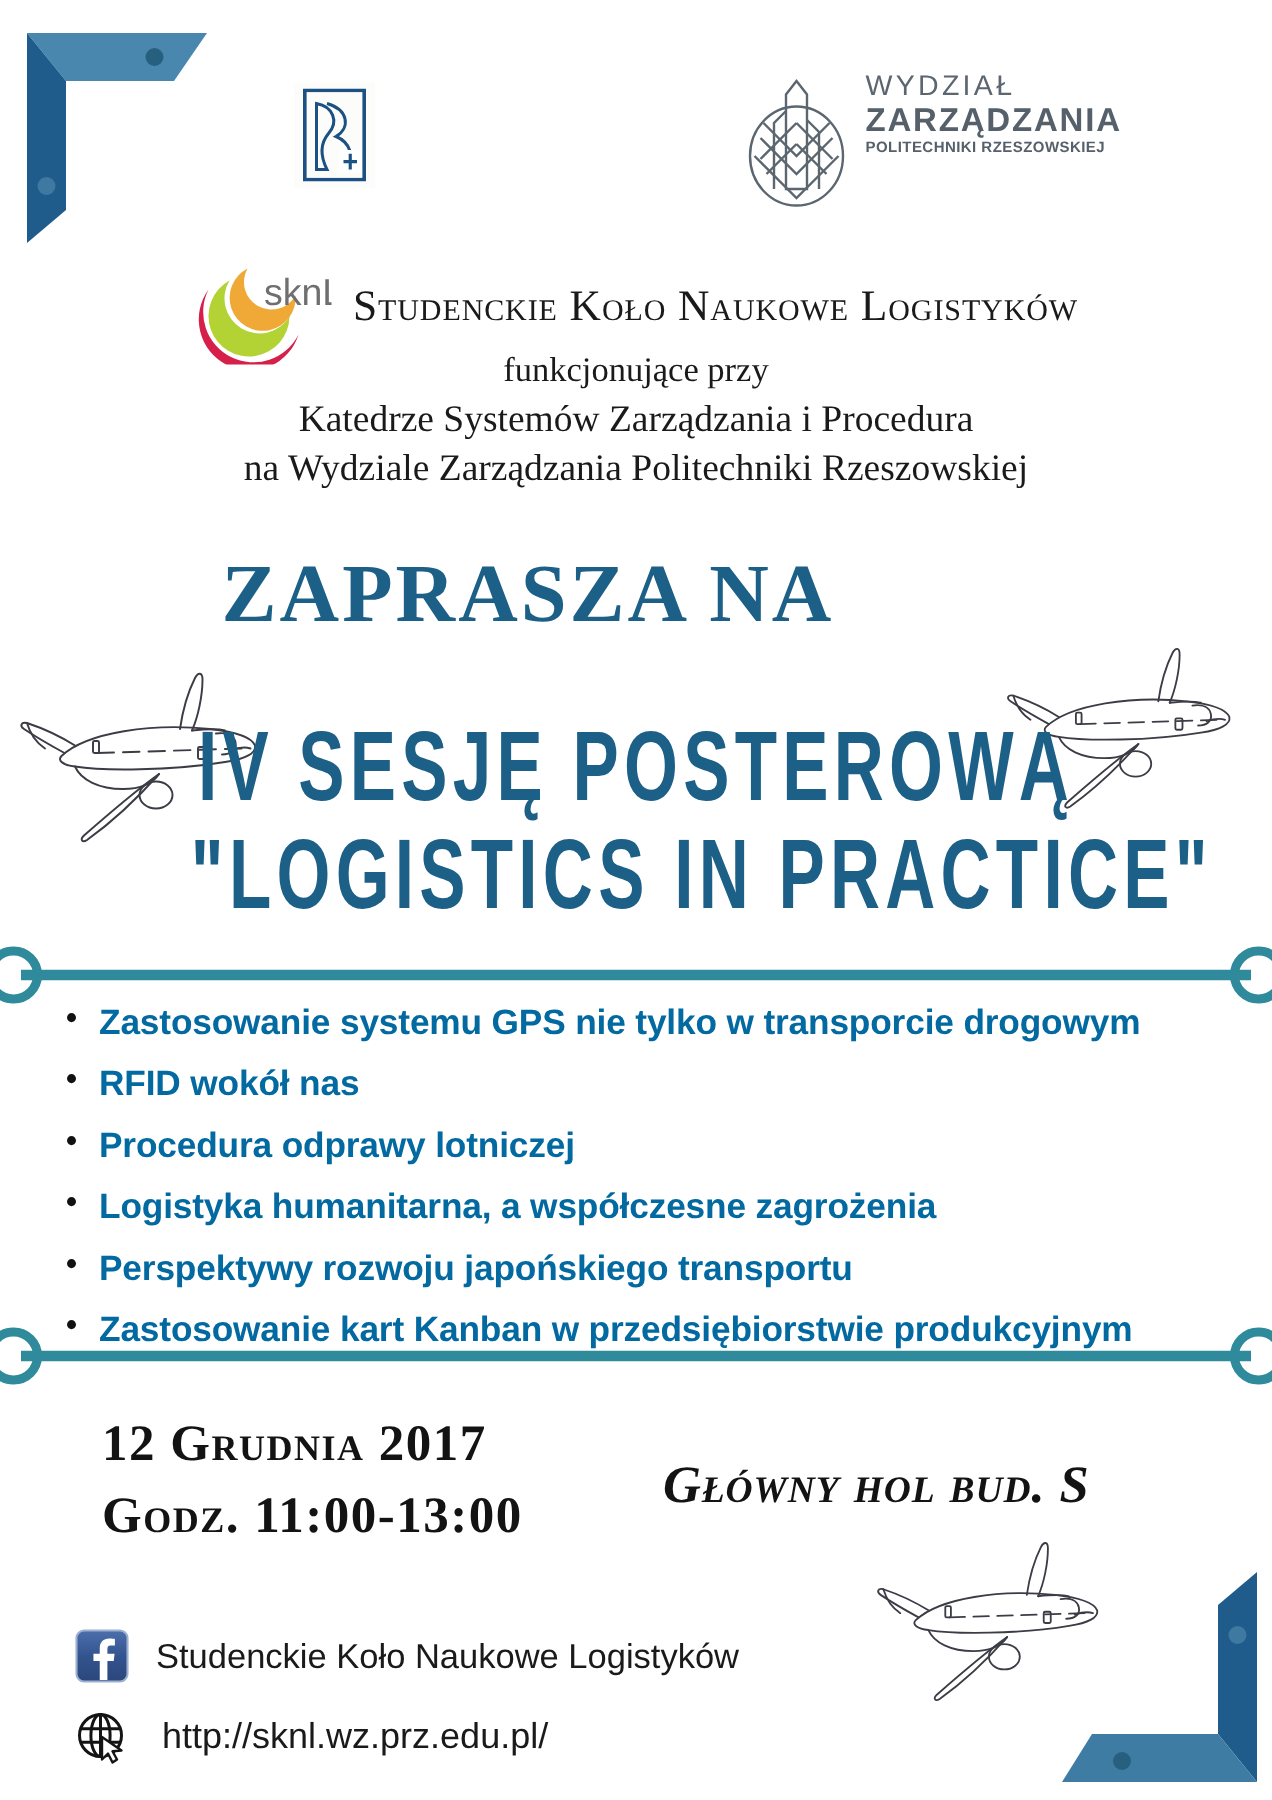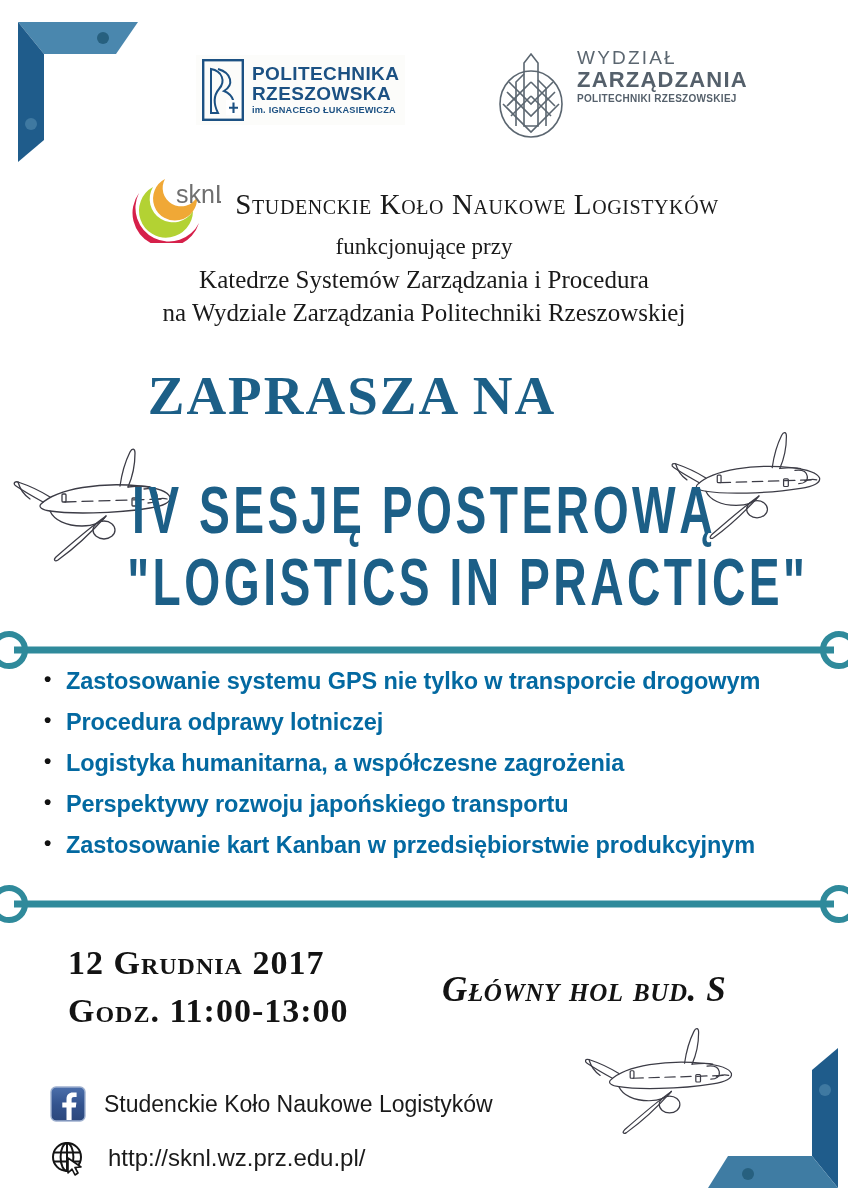--- a/index.html
+++ b/index.html
@@ -225,25 +225,20 @@
   <div class="logos-row">
 
     <div class="logo-pol">
       <svg class="mark" viewBox="0 0 42 62" aria-hidden="true">
         <rect x="1.2" y="1.2" width="39.6" height="59.6" fill="none" stroke="#1c5183" stroke-width="2.4"></rect>
         <path d="M9 54 L9 10 C20 12 24 22 17 30 C12 36 11 44 16 54 Z" fill="none" stroke="#1c5183" stroke-width="2"></path>
         <path d="M16 10 C30 14 32 26 22 32 C32 36 34 46 30 54" fill="none" stroke="#1c5183" stroke-width="2"></path>
         <rect x="24" y="41" width="15" height="15" fill="#ffffff"></rect>
         <path d="M31.5 43.5 L31.5 54 M27 48.7 L36 48.7" stroke="#1c5183" stroke-width="2.1"></path>
       </svg>
-      <div class="words">
-        <div class="w1">POLITECHNIKA</div>
-        <div class="w2">RZESZOWSKA</div>
-        <div class="w3">im. IGNACEGO ŁUKASIEWICZA</div>
-      </div>
     </div>
 
     <div class="logo-wz">
       <svg class="mark" viewBox="0 0 72 92" aria-hidden="true">
         <g stroke="#5b6670" stroke-width="1.6" fill="none">
           <ellipse cx="36" cy="56" rx="31" ry="33"></ellipse>
           <path d="M36 6 L43 15 L43 78 L29 78 L29 15 Z"></path>
           <path d="M29 26 L21 34 L21 78 M43 32 L51 40 L51 78"></path>
           <path d="M12 44 L36 68 L60 44 M8 56 L36 84 L64 56 M14 34 L36 56 L58 34"></path>
           <path d="M36 34 L12 58 M36 34 L60 58 M36 48 L16 68 M36 48 L56 68"></path>
@@ -322,20 +317,21 @@
   <div class="rule rule-top">
     <svg viewBox="0 0 848 40" width="848" height="40" aria-hidden="true">
       <line x1="14" y1="20" x2="834" y2="20" stroke="#2f8a9b" stroke-width="7"></line>
       <circle cx="9" cy="20" r="16" fill="none" stroke="#2f8a9b" stroke-width="6"></circle>
       <circle cx="839" cy="20" r="16" fill="none" stroke="#2f8a9b" stroke-width="6"></circle>
     </svg>
   </div>
 
   <ul class="topics">
     <li>Zastosowanie systemu GPS nie tylko w transporcie drogowym</li>
+    <li>RFID wokół nas</li>
     <li>Procedura odprawy lotniczej</li>
     <li>Logistyka humanitarna, a współczesne zagrożenia</li>
     <li>Perspektywy rozwoju japońskiego transportu</li>
     <li>Zastosowanie kart Kanban w przedsiębiorstwie produkcyjnym</li>
   </ul>
 
   <div class="rule rule-bot">
     <svg viewBox="0 0 848 40" width="848" height="40" aria-hidden="true">
       <line x1="14" y1="20" x2="834" y2="20" stroke="#2f8a9b" stroke-width="7"></line>
       <circle cx="9" cy="20" r="16" fill="none" stroke="#2f8a9b" stroke-width="6"></circle>

